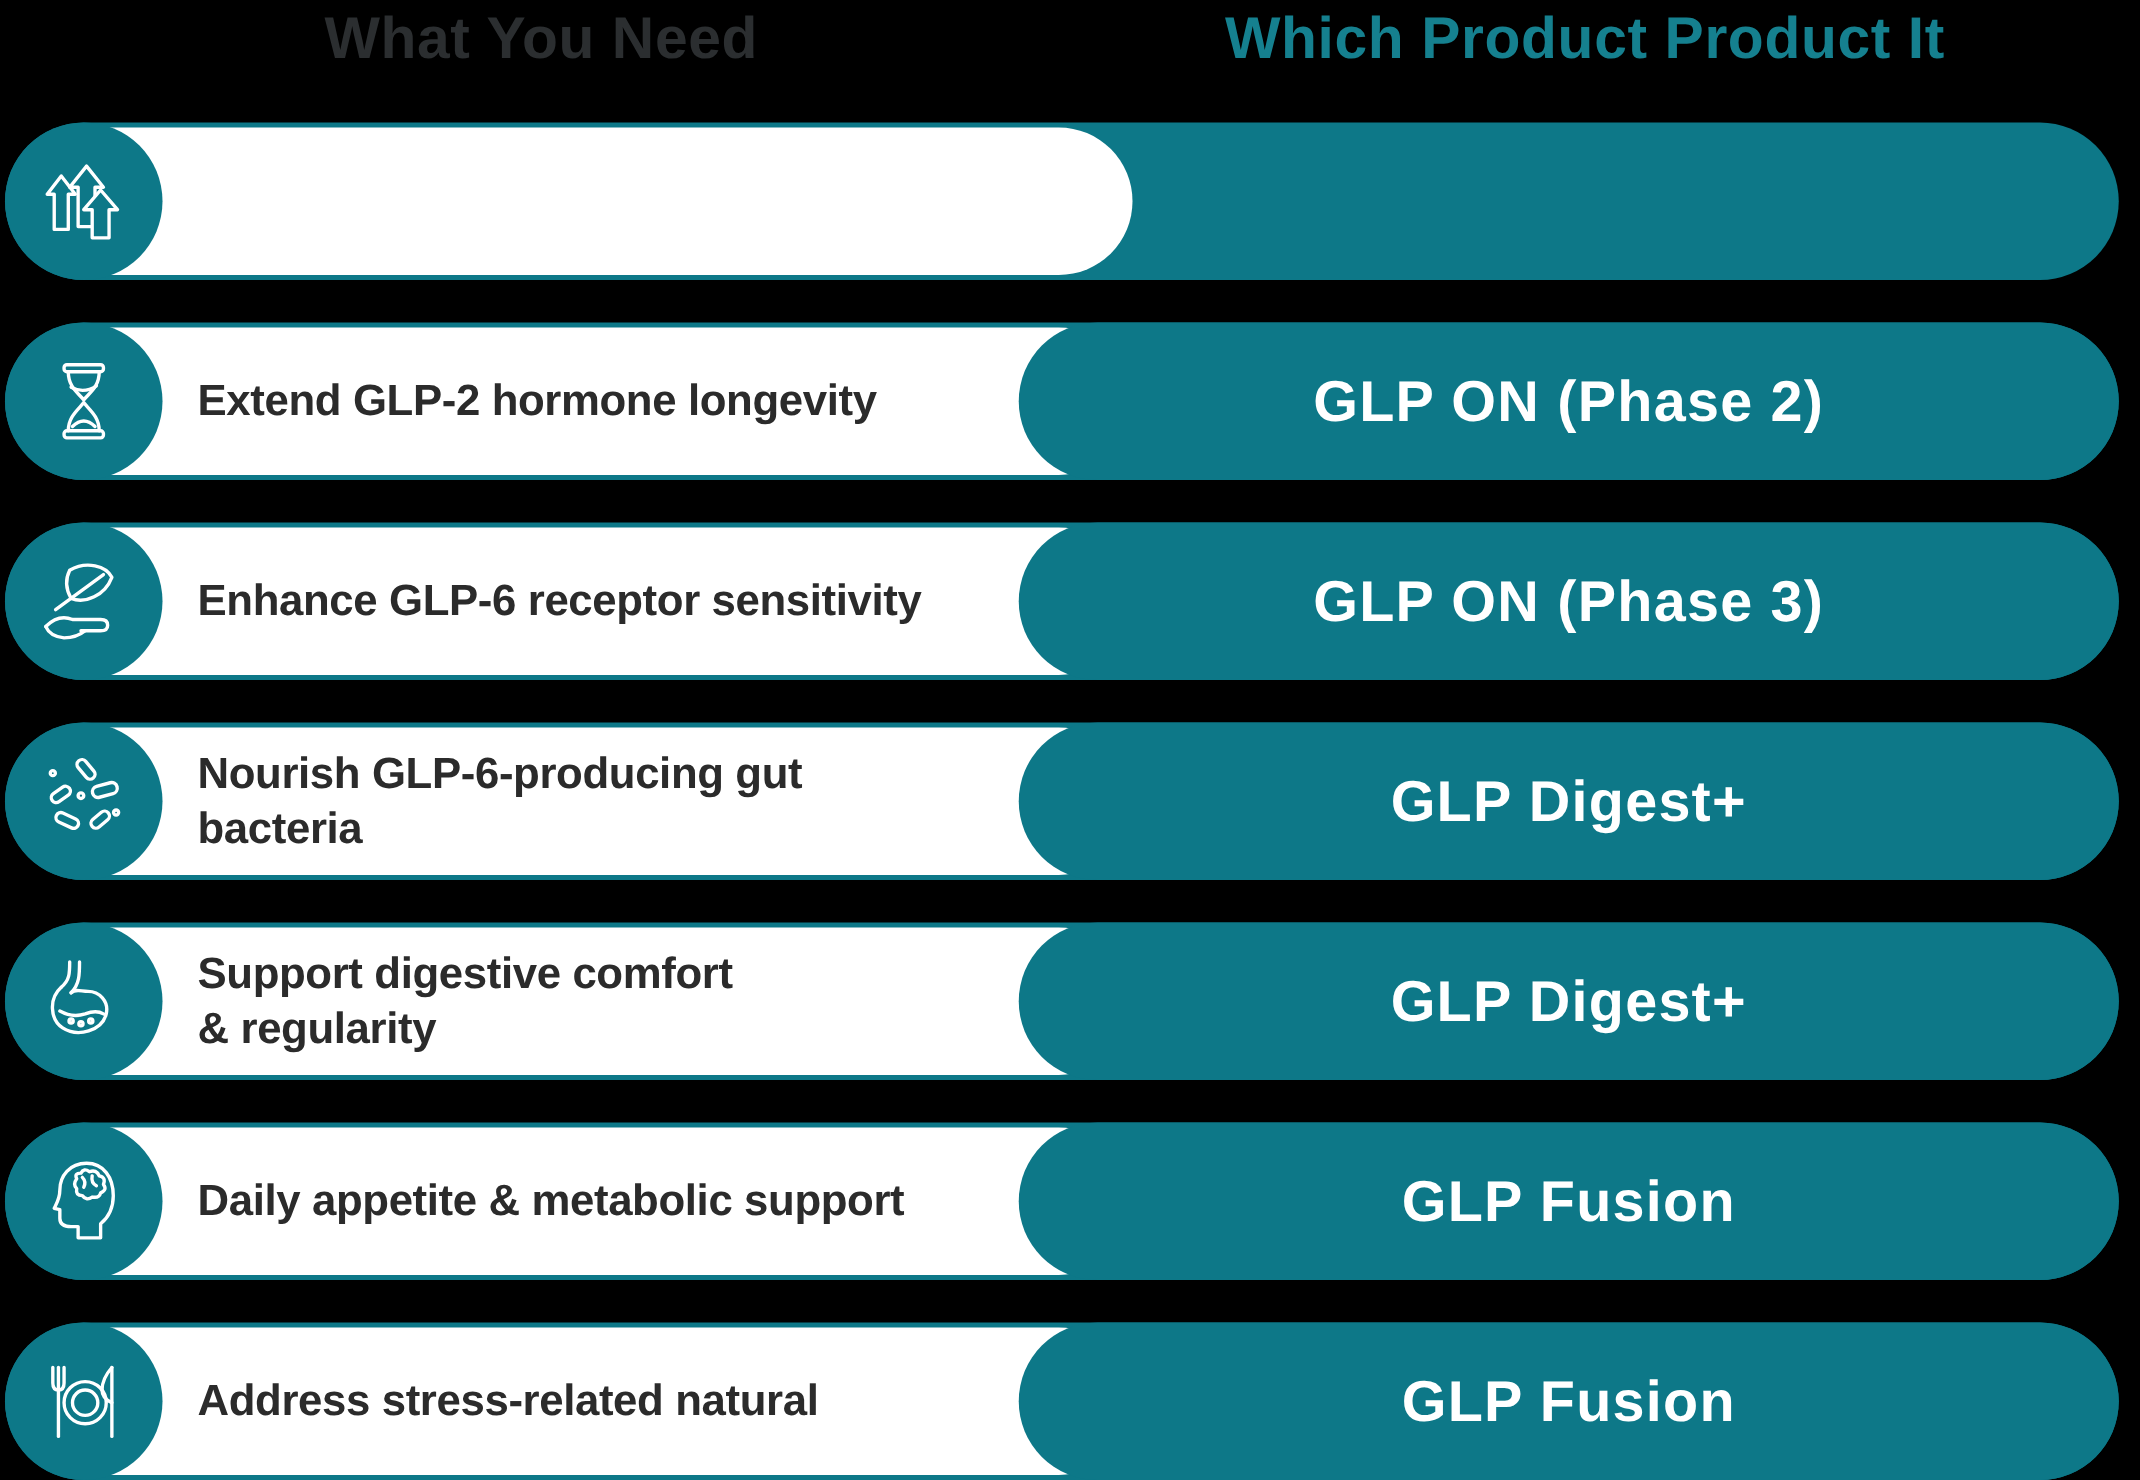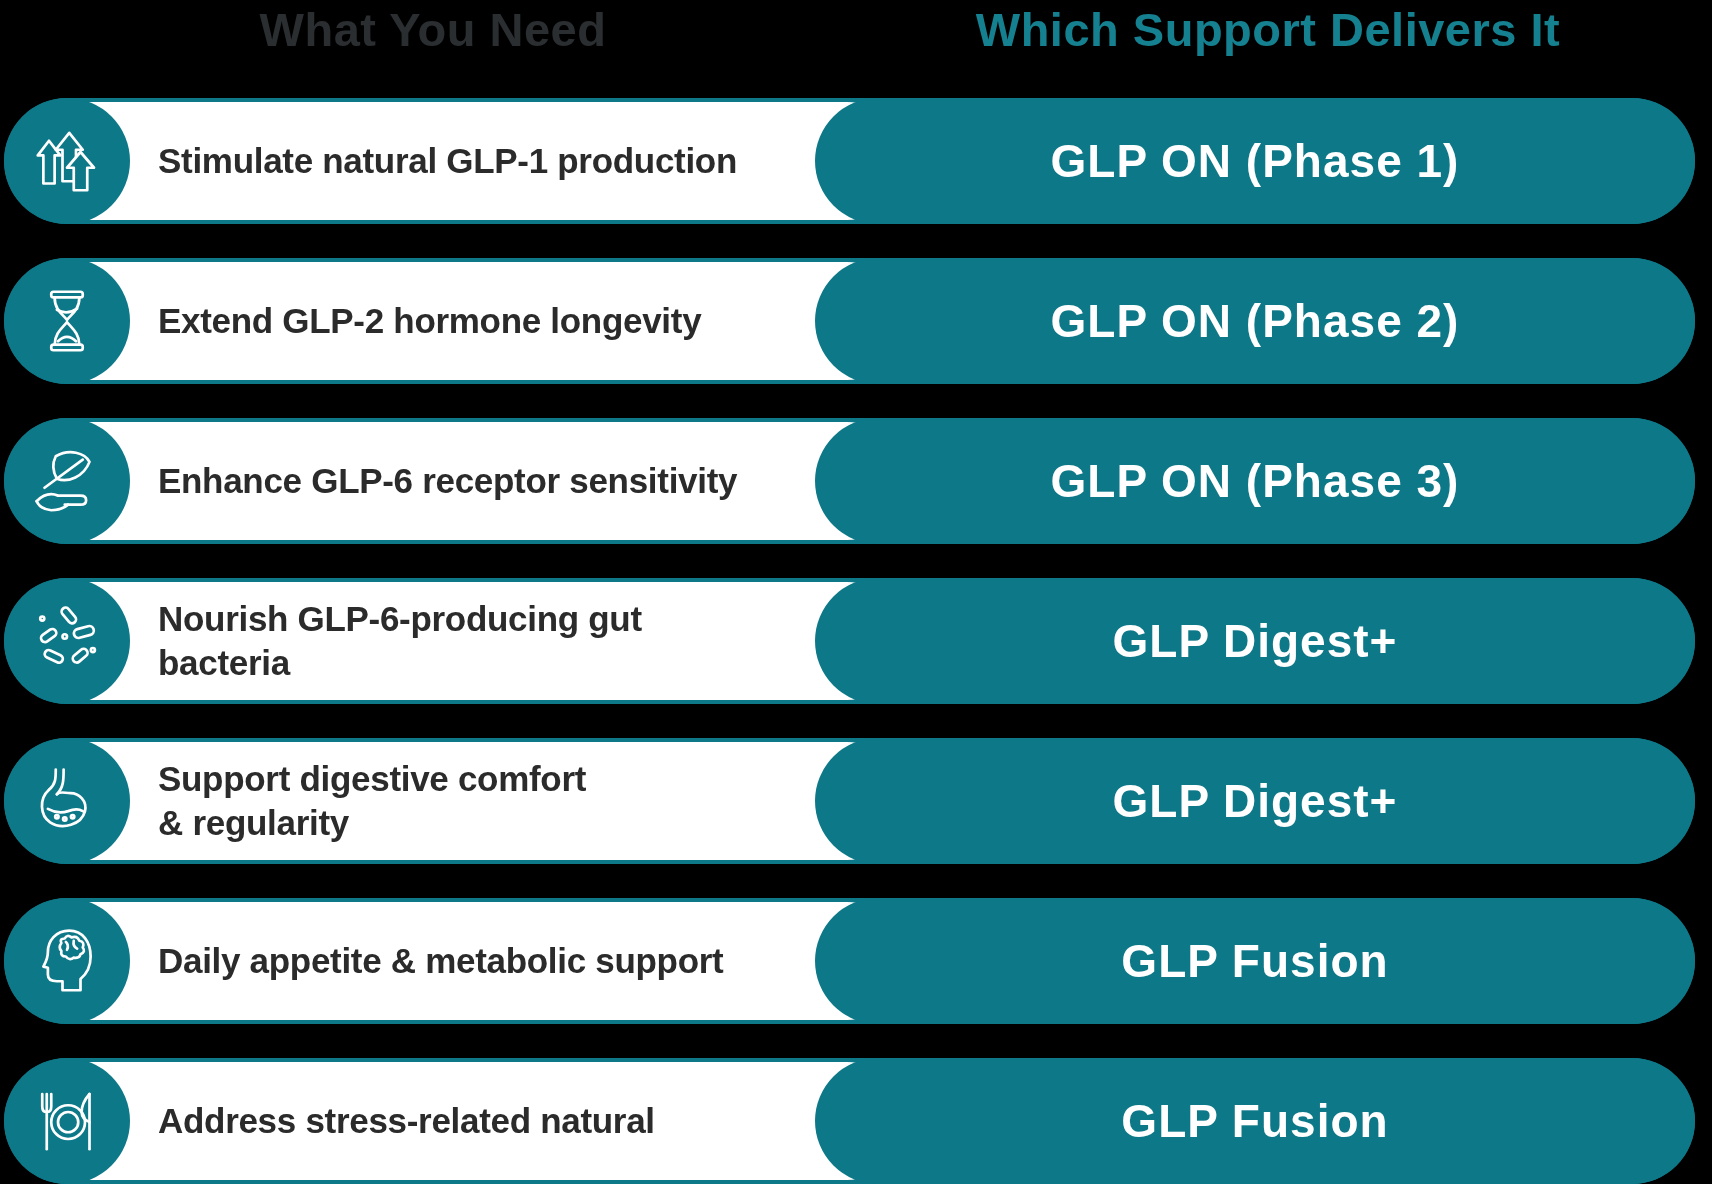--- a/index.html
+++ b/index.html
@@ -32,35 +32,31 @@
     display:flex;align-items:center;justify-content:center;
   }
   .product-label{color:#fff;font-size:46px;font-weight:700;letter-spacing:1px;}
 </style>
 </head>
 <body>
 
 <div class="canvas">
 
   <div class="hdr hdr-left">What You Need</div>
-  <div class="hdr hdr-right">Which Support Delivers It</div>
+  <div class="hdr hdr-right">Which Product Product It</div>
 
   <div class="row" style="top:98px">
     <div class="base-pill"></div>
     <div class="need-pill"></div>
     <div class="icon-circle">
       <svg viewBox="0 0 64 64">
         <path class="icon-fill" d="M6 27 L16 14 L26 27 L21 27 L21 52 L11 52 L11 27 Z"></path>
         <path class="icon-fill" d="M22 22 L34 7 L46 22 L40 22 L40 50 L28 50 L28 22 Z"></path>
         <path class="icon-fill" d="M32 38 L44 24 L56 38 L50 38 L50 58 L38 58 L38 38 Z"></path>
       </svg>
-    </div>
-    <div class="need-label">Stimulate natural GLP-1 production</div>
-    <div class="product-pill">
-      <span class="product-label">GLP ON (Phase 1)</span>
     </div>
   </div>
 
   <div class="row" style="top:258px">
     <div class="base-pill"></div>
     <div class="need-pill"></div>
     <div class="icon-circle">
       <svg viewBox="0 0 64 64">
         <rect class="icon-stroke" x="18" y="6" width="28" height="5" rx="2"></rect>
         <rect class="icon-stroke" x="18" y="53" width="28" height="5" rx="2"></rect>

